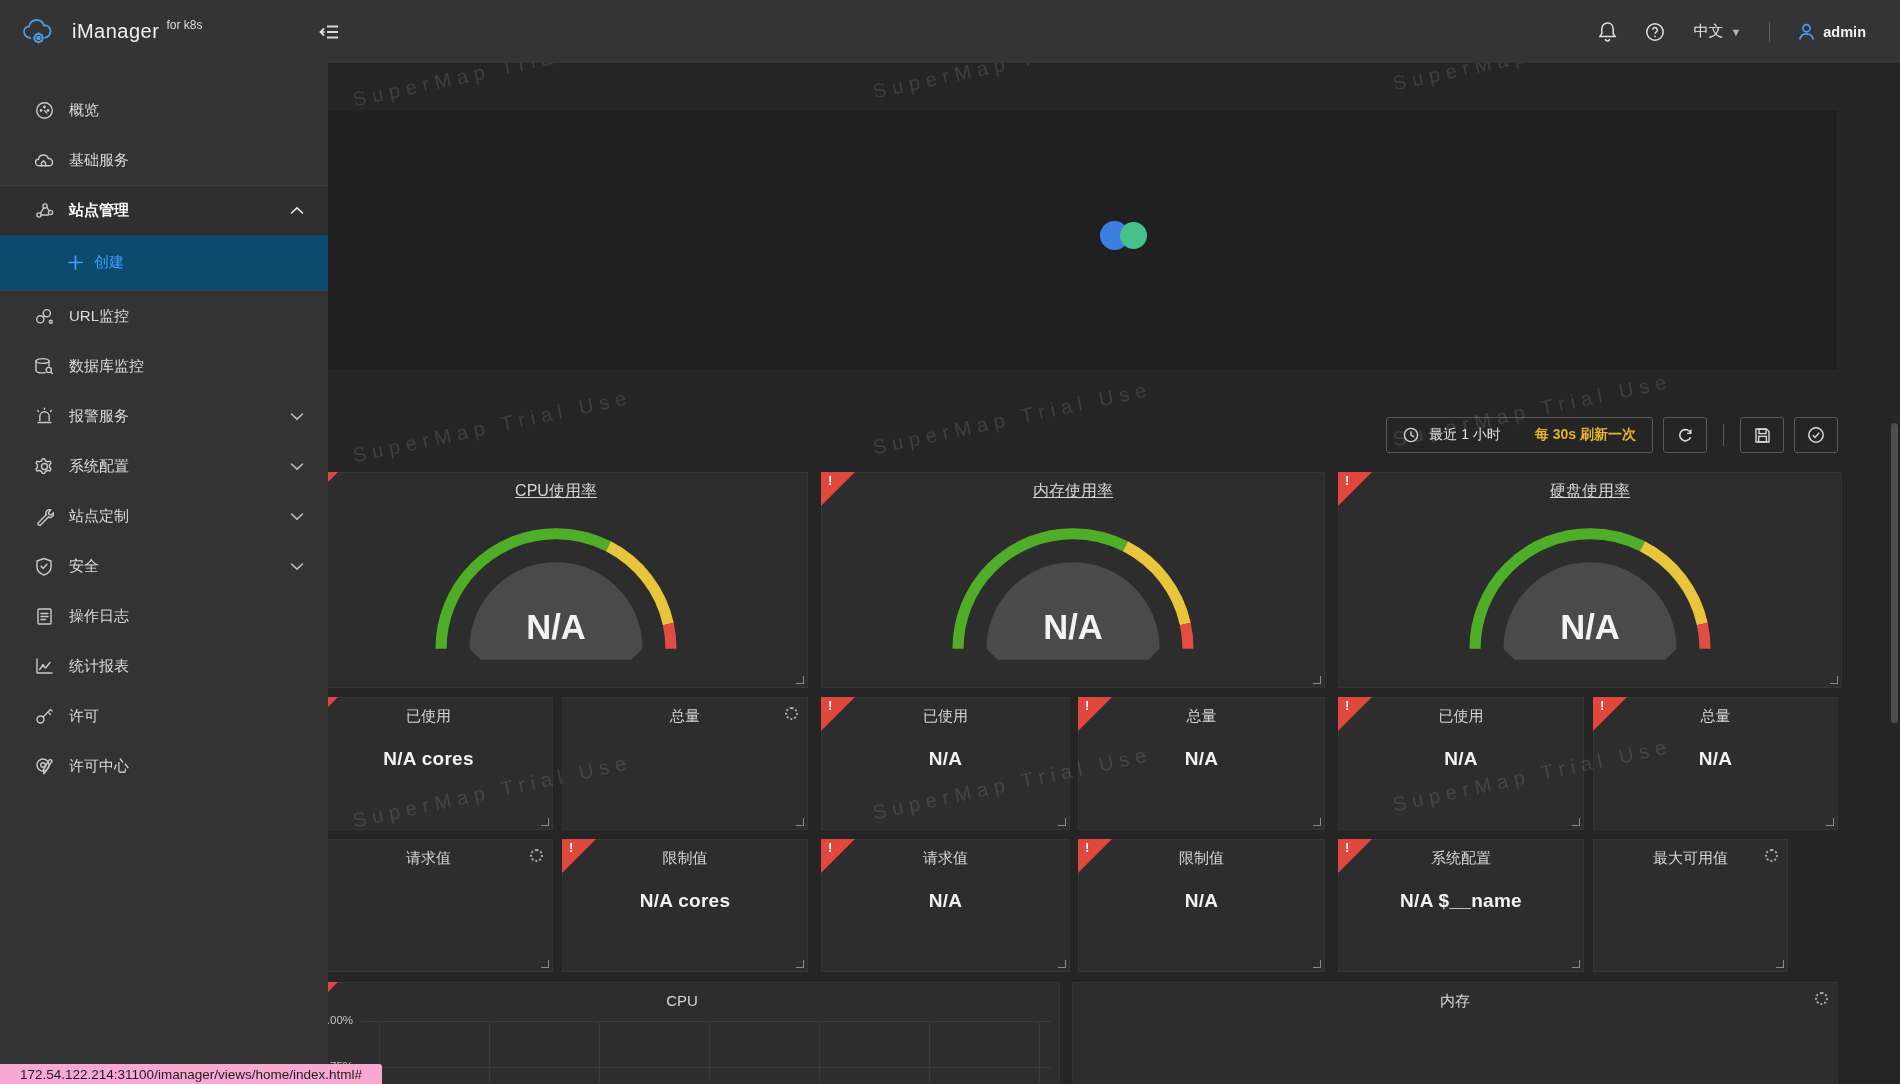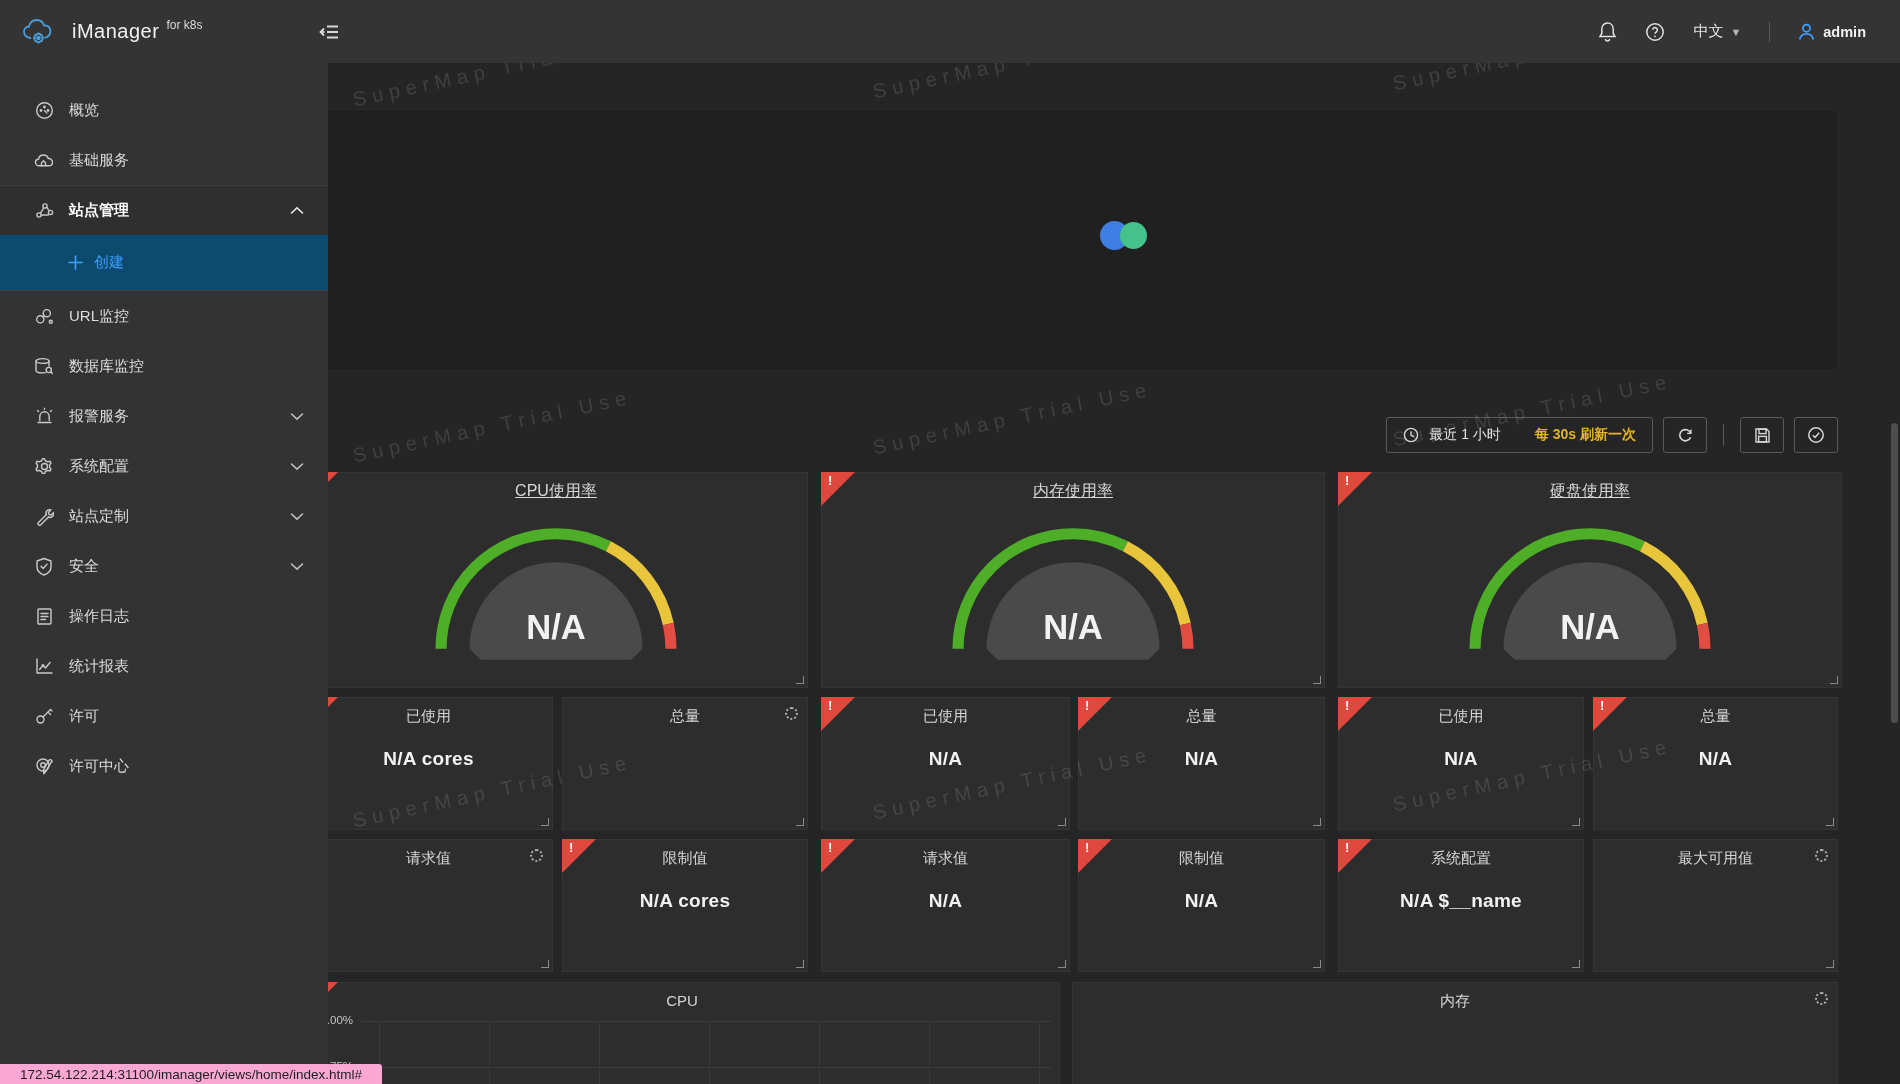--- a/index.html
+++ b/index.html
@@ -470,21 +470,21 @@
         <div class="card-value">N/A</div>
       </div>
       <div class="panel" style="left: 1062px; top: 776px; width: 246px; height: 133px;">
         <div class="corner-alert">
           <span>!</span>
         </div>
         <div class="corner-resize"></div>
         <div class="p-title">系统配置</div>
         <div class="card-value">N/A $__name</div>
       </div>
-      <div class="panel" style="left: 1317px; top: 776px; width: 245px; height: 133px;">
+      <div class="panel" style="left: 1317px; top: 776px; width: 195px; height: 133px;">
         <div class="spinner"></div>
         <div class="corner-resize"></div>
         <div class="p-title">最大可用值</div>
         <div class="card-value"></div>
       </div>
       <div class="panel" style="left: 28px; top: 919px; width: 756px; height: 290px;">
         <div class="corner-alert">
           <span>!</span>
         </div>
         <div class="p-title">CPU</div>

